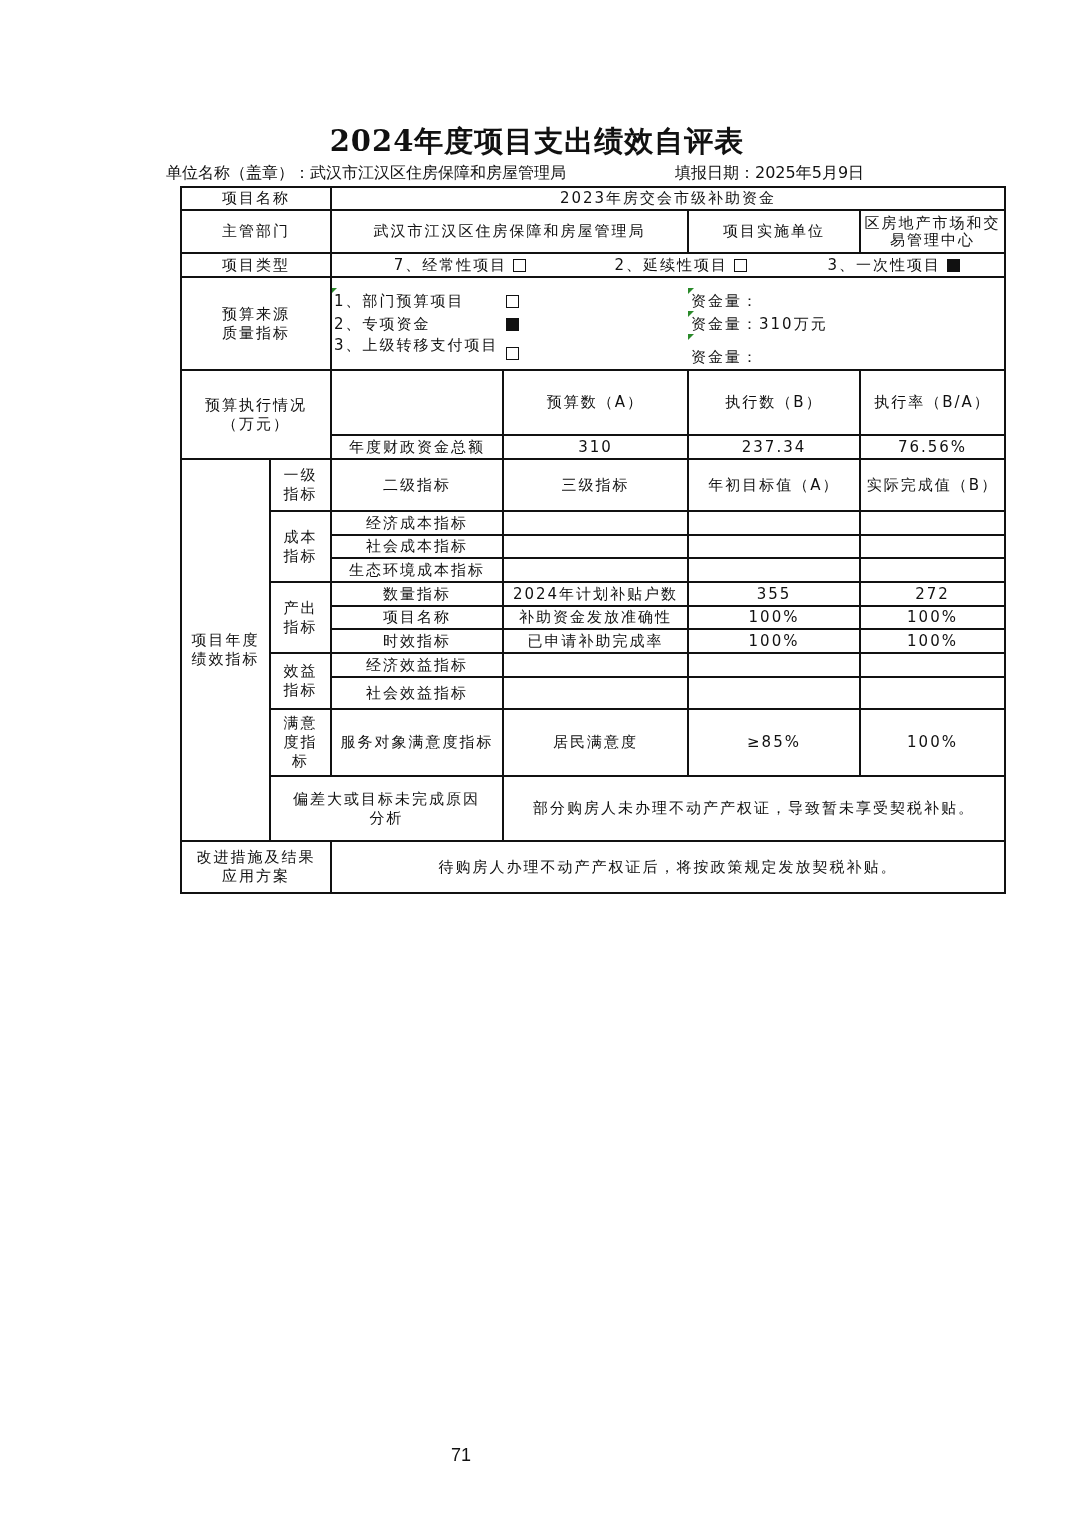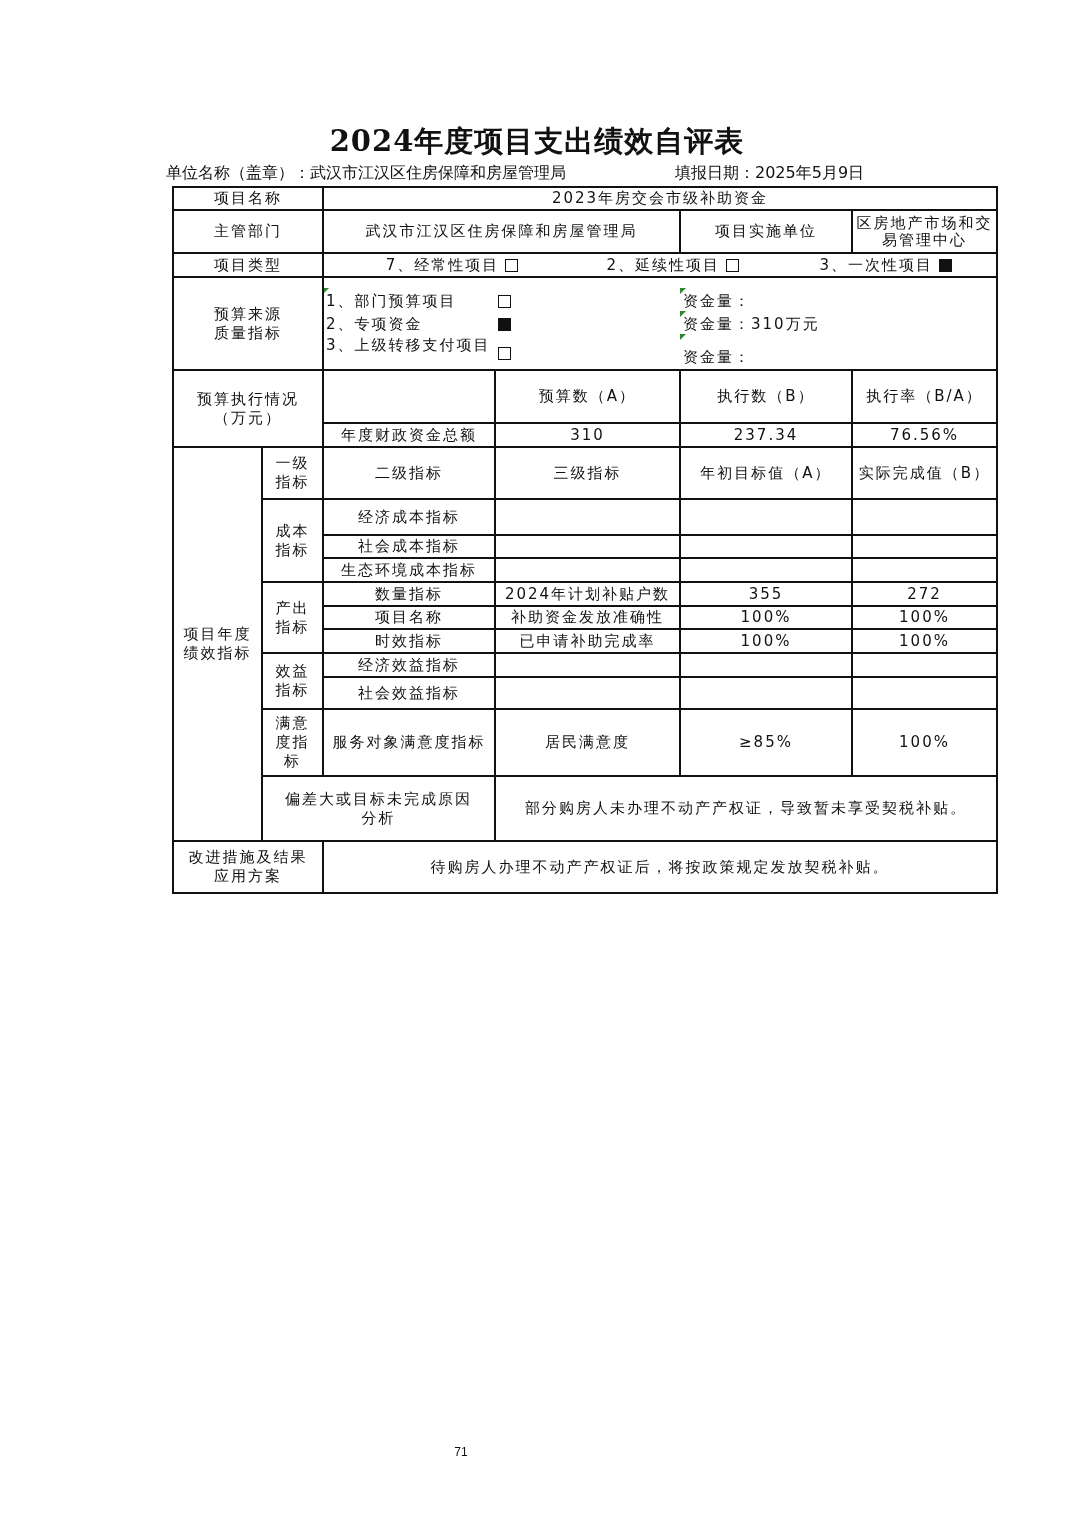--- a/index.html
+++ b/index.html
@@ -1,28 +1,28 @@
 <!DOCTYPE html>
 <html><head>
 <meta charset="utf-8">
 <style>
   html, body { margin:0; padding:0; background:#ffffff; }
   body { width:1074px; height:1520px; position:relative; font-family:"DejaVu Sans", sans-serif; color:#111; }
   .title { position:absolute; left:0; width:1074px; top:122px; text-align:center; font-family:"DejaVu Serif", serif; font-weight:bold; font-size:29px; letter-spacing:1px; }
   .meta { position:absolute; top:163px; left:166px; font-size:16px; white-space:nowrap; }
   .meta .date { position:absolute; left:509px; top:0; white-space:nowrap; }
-  table.t { position:absolute; left:172px; top:186px; border-collapse:collapse; table-layout:fixed; width:824px; }
+  table.t { position:absolute; left:180px; top:186px; border-collapse:collapse; table-layout:fixed; width:824px; }
   table.t td { border:2px solid #111; padding:0 2px; font-size:15px; letter-spacing:2px; text-align:center; vertical-align:middle; line-height:19px; overflow:hidden; }
   td.left { text-align:left; }
   .chk { display:inline-block; width:11px; height:11px; border:1.5px solid #111; vertical-align:middle; margin-left:6px; }
   .chk.on { background:#111; }
   .srcgrid { display:grid; grid-template-columns:172px 185px 1fr; font-size:15px; letter-spacing:2px; text-align:left; line-height:23px;margin-top:12px; }
   .tick { position:relative; }
   .tick::before { content:""; position:absolute; left:-3px; top:-2px; border-top:6px solid #2a8a2a; border-right:6px solid transparent; }
-  .pageno { position:absolute; top:1445px; left:0; width:922px; text-align:center; font-family:"Liberation Sans", sans-serif; font-size:12px; }
+  .pageno { position:absolute; top:1445px; left:0; width:922px; text-align:center; font-family:"Liberation Sans", sans-serif; font-size:18px; }
 </style>
 </head>
 <body>
 
 <div class="title">2024年度项目支出绩效自评表</div>
 
 <div class="meta">
   <span>单位名称（盖章）：</span><span>武汉市江汉区住房保障和房屋管理局</span>
   <span class="date"><span>填报日期：</span><span>2025年5月9日</span></span>
 </div>
@@ -67,21 +67,21 @@
         <div class="tick">资金量：</div>
         <div>2、专项资金</div>
         <div><span class="chk on" style="margin-left:0"></span></div>
         <div class="tick">资金量：310万元</div>
         <div style="line-height:18px">3、上级转移支付项目</div>
         <div style="padding-top:6px"><span class="chk" style="margin-left:0"></span></div>
         <div class="tick" style="padding-top:10px">资金量：</div>
       </div>
     </td>
   </tr>
-  <tr style="height:53px">
+  <tr style="height:65px">
     <td colspan="2" rowspan="2">
       <div>预算执行情况</div>
       <div>（万元）</div>
     </td>
     <td></td>
     <td>预算数（A）</td>
     <td>执行数（B）</td>
     <td>执行率（B/A）</td>
   </tr>
   <tr style="height:24px">
@@ -95,21 +95,21 @@
       <div>项目年度</div>
       <div>绩效指标</div>
     </td>
     <td style="padding:0 10px">一级指标</td>
     <td>二级指标</td>
     <td>三级指标</td>
     <td>年初目标值（A）</td>
     <td style="padding:0 4px">实际完成值（B）</td>
   </tr>
 
-  <tr style="height:36px">
+  <tr style="height:24px">
     <td rowspan="3" style="padding:0 10px">成本指标</td>
     <td>经济成本指标</td>
     <td></td>
     <td></td>
     <td></td>
   </tr>
   <tr style="height:23px">
     <td>社会成本指标</td>
     <td></td>
     <td></td>

